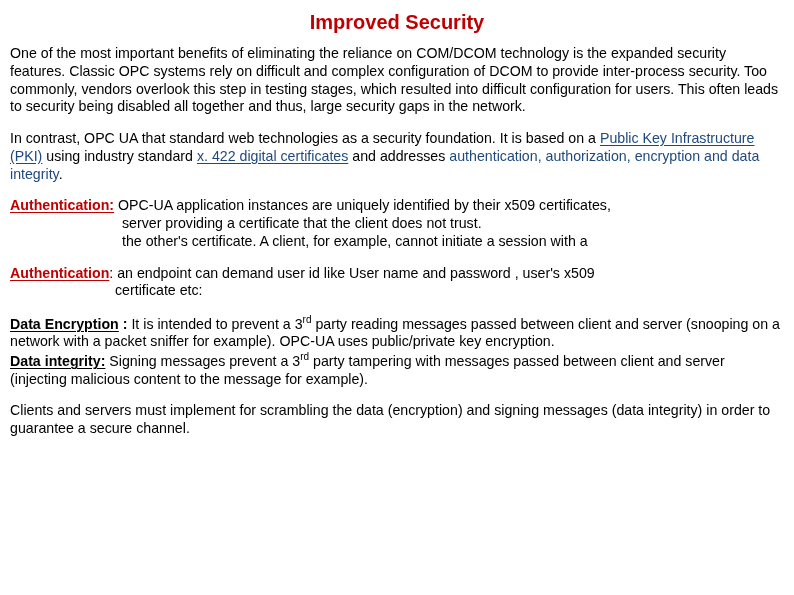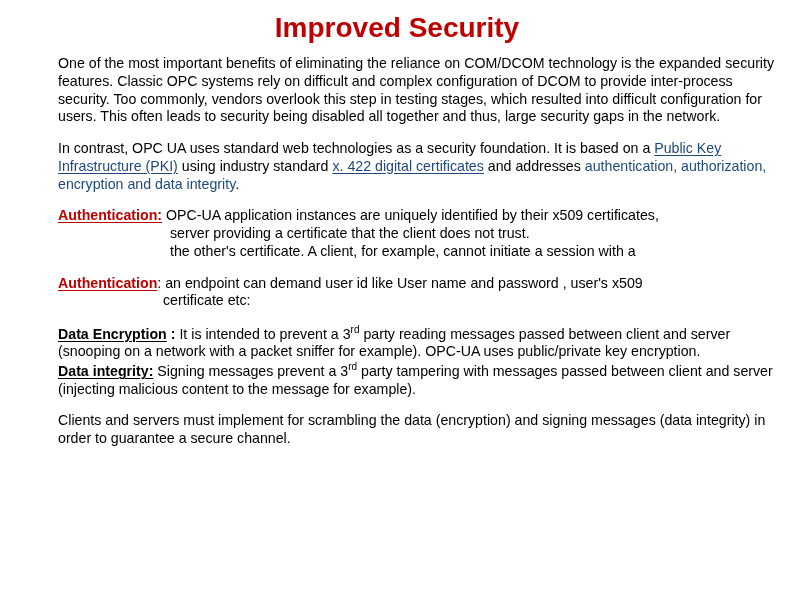--- a/index.html
+++ b/index.html
@@ -10,29 +10,28 @@
     box-sizing: border-box;
     font-family: Arial, Helvetica, sans-serif;
     font-size: 14.2px;
     line-height: 1.25;
     color: #000;
     background: #fff;
   }
   .title {
     color: #c00000;
     font-weight: bold;
-    font-size: 28px;
+    font-size: 20px;
     text-align: center;
     margin-left: 160px;
     margin-right: 160px;
     margin-bottom: 10px;
   }
   .para {
     margin-bottom: 14px;
-    margin-left: 48px;
   }
   .blue { color: #1f497d; }
   .red { color: #c00000; }
   .bold { font-weight: bold; }
   .u { text-decoration: underline; text-underline-offset: 2px;}
   .hang {
     padding-left: 112px;
     text-indent: -112px;
   }
   .hang2 {
@@ -42,21 +41,21 @@
   sup { font-size: 10px; text-align: center; }
 </style>
 </head>
 <body>
 
 <div class="title">Improved Security</div>
 
 <div class="para">One of the most important benefits of eliminating the reliance on COM/DCOM technology is the expanded security features. Classic OPC systems rely on difficult and complex configuration of DCOM to provide inter-process security. Too commonly, vendors overlook this step in testing stages, which resulted into difficult configuration for users. This often leads to security being disabled all together and thus, large security gaps in the network.</div>
 
 <div class="para">
-  <span>In contrast, OPC UA uses standard web technologies as a security foundation. It is based on a </span><span class="blue u">Public Key Infrastructure (PKI)</span><span> using industry standard </span><span class="blue u">x. 422 digital certificates</span><span> and addresses </span><span class="blue">authentication, authorization, encryption and data integrity</span><span>.</span>
+  <span>In contrast, OPC UA that standard web technologies as a security foundation. It is based on a </span><span class="blue u">Public Key Infrastructure (PKI)</span><span> using industry standard </span><span class="blue u">x. 422 digital certificates</span><span> and addresses </span><span class="blue">authentication, authorization, encryption and data integrity</span><span>.</span>
 </div>
 
 <div class="para">
   <div class="hang">
     <span class="bold red u">Authentication:</span><span> OPC-UA application instances are uniquely identified by their x509 certificates,</span>
   </div>
   <div style="padding-left:112px">server providing a certificate that the client does not trust.</div>
   <div style="padding-left:112px">the other's certificate. A client, for example, cannot initiate a session with a</div>
 </div>
 

